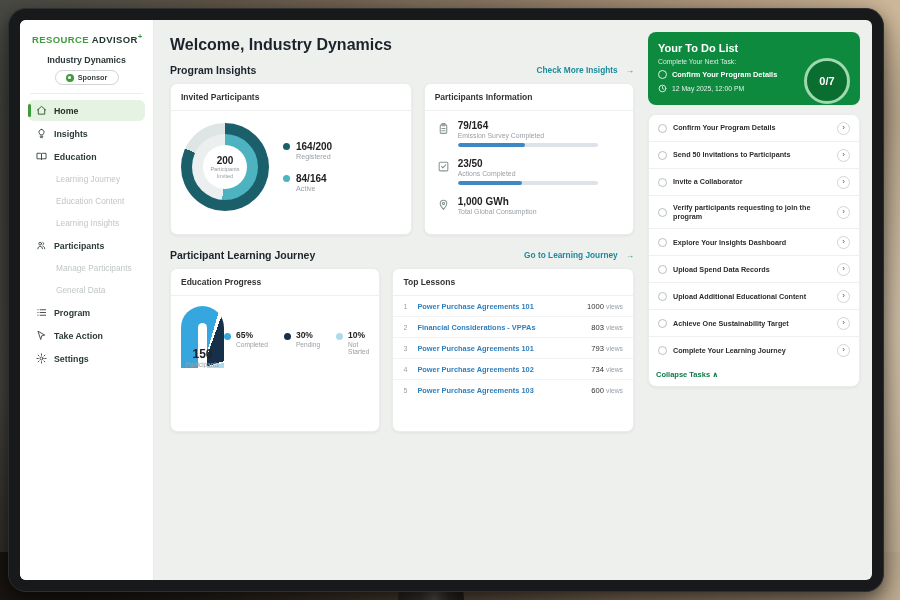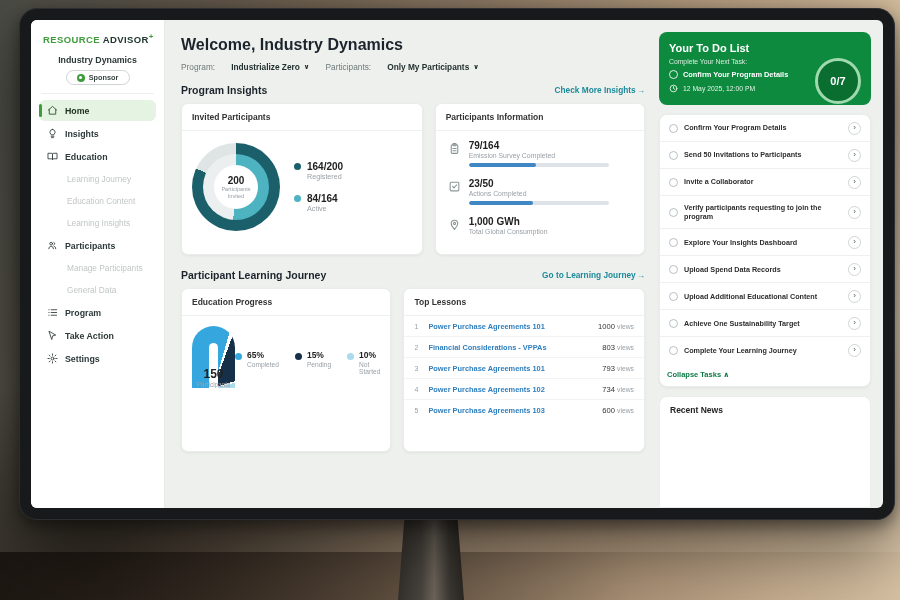--- a/index.html
+++ b/index.html
@@ -8,21 +8,21 @@
     background:
       radial-gradient(40% 50% at 97% 55%, rgba(242,224,196,.85), rgba(242,224,196,0) 70%),
       radial-gradient(50% 45% at 10% 95%, rgba(22,17,12,.6), rgba(22,17,12,0) 70%),
       linear-gradient(100deg,#4a4b45 0%,#63584a 22%,#8b7863 48%,#b59c80 70%,#d2bb9c 88%,#ddc9ab 100%);
   }
   .desk-shadow { position:absolute; left:0; right:0; bottom:0; height:48px;
     background:linear-gradient(90deg, rgba(24,18,14,.85) 0%, rgba(60,46,35,.55) 45%, rgba(120,96,72,.25) 70%, rgba(170,140,108,.12) 100%); }
   .stand-neck { position:absolute; left:398px; top:516px; width:66px; height:84px;
     background:linear-gradient(90deg,#35322e 0%,#4a453f 35%,#6f675d 55%,#3d3933 78%,#2b2824 100%);
     clip-path:polygon(10% 0, 90% 0, 100% 100%, 0 100%); }
-  .monitor { position:absolute; left:19px; top:8px; width:876px; height:512px;
+  .monitor { position:absolute; left:8px; top:8px; width:876px; height:584px;
     background:#17191b; border:1px solid #2c2f31; border-radius:18px; padding:11px;
     box-shadow:0 30px 70px rgba(0,0,0,.5), 0 6px 16px rgba(0,0,0,.45); }
   .screen { width:100%; height:100%; background:#eef0ee; border-radius:6px; overflow:hidden; display:flex; }
 
   
   .sidebar { width:134px; background:#fff; border-right:1px solid #e7e9e7; padding:10px 8px; flex-shrink:0; }
   .logo { font-size:9.5px; font-weight:bold; letter-spacing:.4px; padding:2px 4px 6px; white-space:nowrap; }
   .logo .g { color:#3f9b3c; } .logo .d { color:#21372f; } .logo .plus { color:#3f9b3c; font-size:8px; vertical-align:super; }
   .org-name { font-size:8.8px; font-weight:bold; color:#2c3737; text-align:center; margin-top:4px; }
   .sponsor { display:flex; align-items:center; gap:4px; justify-content:center; width:64px; margin:5px auto 8px;
@@ -40,21 +40,21 @@
   
   .content { flex:1; display:flex; gap:14px; padding:12px 12px 0 16px; min-width:0; }
   .main { flex:1; min-width:0; display:flex; flex-direction:column; }
   .page-title { font-size:16px; font-weight:bold; color:#1b232b; margin:4px 0 8px; }
   .filters { display:flex; align-items:center; gap:16px; margin-bottom:10px; }
   .flabel { font-size:8.3px; color:#6e7a7a; }
   .fvalue { font-size:8.3px; font-weight:bold; color:#22302f; display:flex; align-items:center; gap:4px; cursor:pointer; }
   .chev { font-size:7px; color:#22302f; }
   .sec-row { display:flex; align-items:center; justify-content:space-between; margin:2px 0 7px; }
   .sec-title { font-size:10.5px; font-weight:bold; color:#1c242c; }
-  .sec-link { font-size:8.3px; font-weight:bold; color:#1d8a99; display:flex; align-items:center; gap:1px; cursor:pointer; }
+  .sec-link { font-size:8.3px; font-weight:bold; color:#1d8a99; display:flex; align-items:center; gap:8px; cursor:pointer; }
   .card-row { display:flex; gap:12px; margin-bottom:12px; }
   .card { background:#fff; border:1px solid #ebedec; border-radius:7px; box-shadow:0 1px 3px rgba(0,0,0,.06); overflow:hidden; }
   .card-head { padding:8px 10px; border-bottom:1px solid #eef0ef; font-size:8.5px; font-weight:bold; color:#333; }
 
   .card-invited { flex:1.15; height:152px; }
   .invited-body { display:flex; align-items:center; gap:14px; padding:12px 10px; }
   .donut { width:88px; height:88px; border-radius:50%; position:relative; flex-shrink:0;
     background:conic-gradient(#1b5f6b 0 295deg, #dfe5e5 295deg 360deg); }
   .donut .ring2 { position:absolute; inset:11px; border-radius:50%;
     background:conic-gradient(#4db3c0 0 185deg, #eceff0 185deg 360deg); }
@@ -215,32 +215,20 @@
               </svg>
             </span>
           <span>Settings</span>
         </div>
       </div>
 
       <div class="content">
         <div class="main">
           <div class="page-title">Welcome, Industry Dynamics</div>
 
-          <div class="filters">
-            <span class="flabel">Program:</span>
-            <span class="fvalue">
-              <span>Industrialize Zero</span>
-              <span class="chev">∨</span>
-            </span>
-            <span class="flabel">Participants:</span>
-            <span class="fvalue">
-              <span>Only My Participants</span>
-              <span class="chev">∨</span>
-            </span>
-          </div>
 
           <div class="sec-row">
             <span class="sec-title">Program Insights</span>
             <span class="sec-link">
               <span>Check More Insights</span>
               <span>→</span>
             </span>
           </div>
 
           <div class="card-row">
@@ -345,21 +333,21 @@
                   <div class="edu-leg-item">
                     <span class="dot" style="background:#35a7de"></span>
                     <span>
                       <div class="lv">65%</div>
                       <div class="ll">Completed</div>
                     </span>
                   </div>
                   <div class="edu-leg-item">
                     <span class="dot" style="background:#16304a"></span>
                     <span>
-                      <div class="lv">15%</div>
+                      <div class="lv">30%</div>
                       <div class="ll">Pending</div>
                     </span>
                   </div>
                   <div class="edu-leg-item">
                     <span class="dot" style="background:#aadcee"></span>
                     <span>
                       <div class="lv">10%</div>
                       <div class="ll">Not Started</div>
                     </span>
                   </div>
@@ -463,21 +451,18 @@
               <span class="task-check"></span>
               <span class="task-label">Complete Your Learning Journey</span>
               <span class="task-go">›</span>
             </div>
             <div class="collapse-row">
               <span>Collapse Tasks</span>
               <span>∧</span>
             </div>
           </div>
 
-          <div class="news-card">
-            <div class="news-title">Recent News</div>
-          </div>
         </div>
       </div>
 
     </div>
   </div>
 </div>
 
 </body></html>

